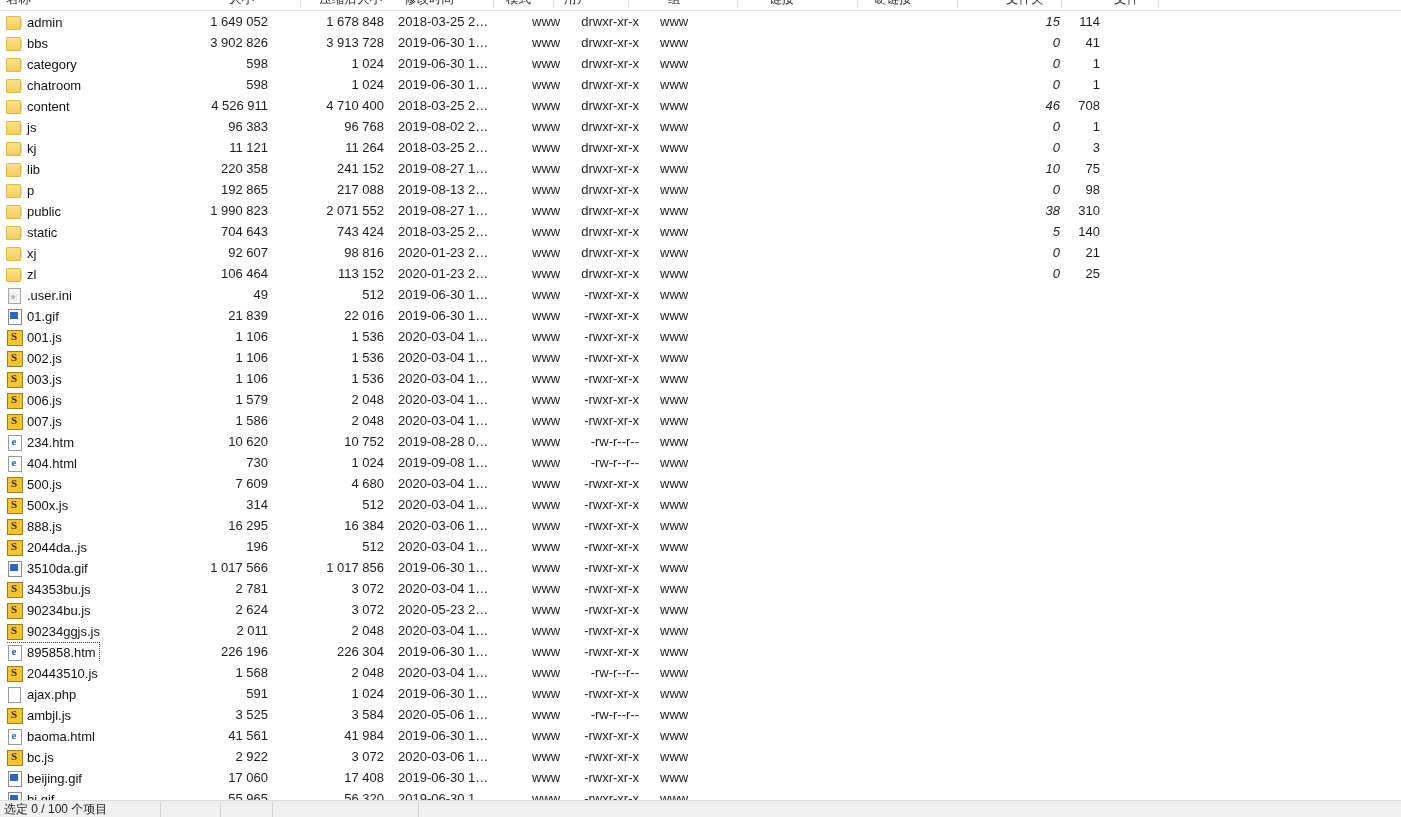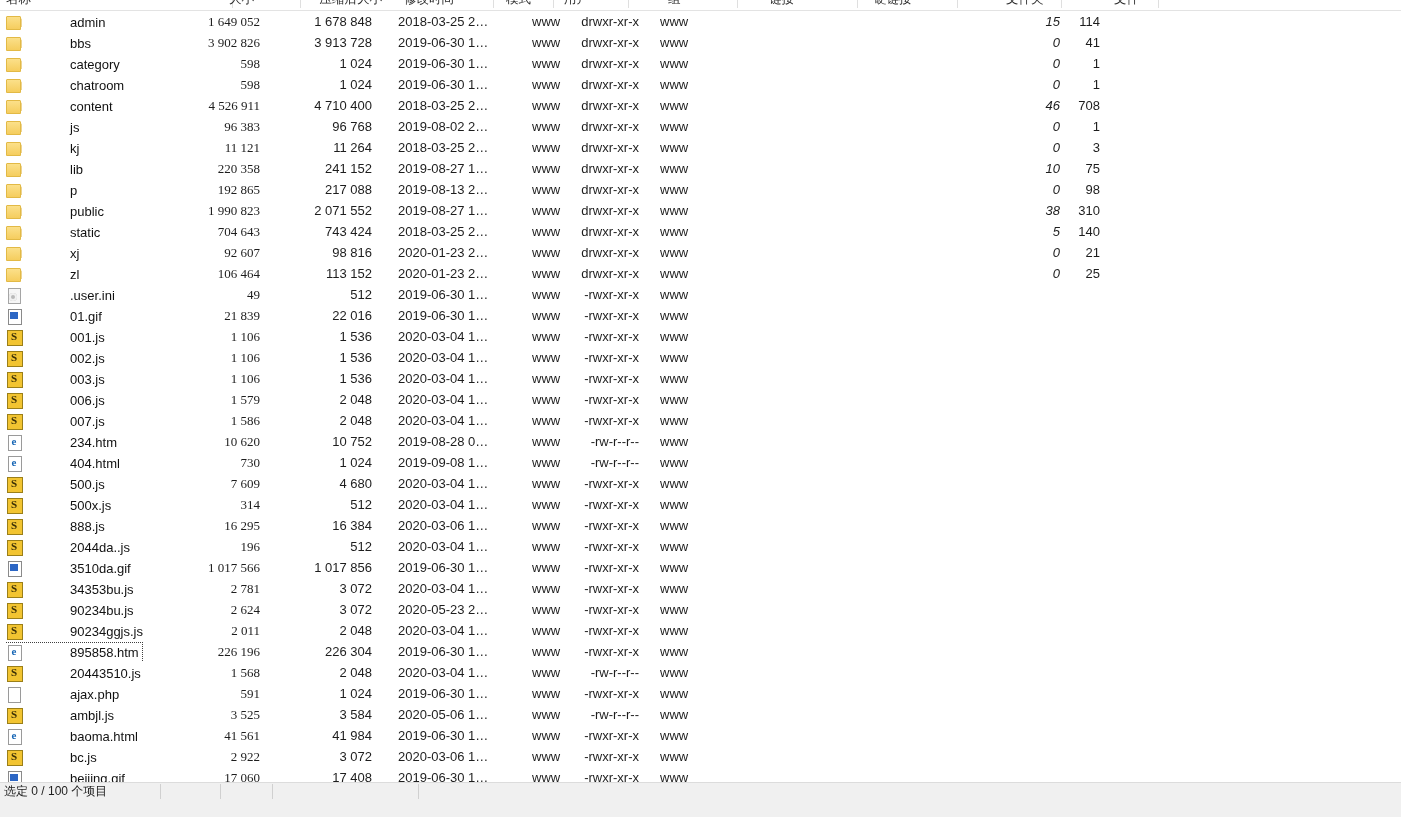--- a/index.html
+++ b/index.html
@@ -90,25 +90,25 @@
     outline: 1px dotted #404040;
     outline-offset: 0px;
   }
   .icon {
     display: inline-block;
     width: 16px; height: 16px;
     vertical-align: -3px;
     margin-right: 5px;
     position: relative;
   }
-  .nlabel { font-size: 13px; color: #111; margin-left: 43px; }
+  .nlabel { font-size: 13px; color: #111; }
 
   
-  .c-size  { left: 120px;  width: 140px; font-family: Liberation Serif, serif; }
-  .c-csize { left: 252px;  width: 120px; }
+  .c-size  { left: 128px;  width: 140px; }
+  .c-csize { left: 264px;  width: 120px; }
   .c-time  { left: 398px;  width: 100px; text-align: left; }
   .c-mode  { left: 495px;  width: 100px; text-align: right; margin-left: 44px; }
   .c-owner { left: 532px;  width: 70px;  text-align: left; }
   .c-group { left: 660px;  width: 70px;  text-align: left; }
   .c-link  { left: 742px;  width: 90px;  text-align: left; }
   .c-hlink { left: 862px;  width: 90px;  text-align: left; }
   .c-dirs  { left: 960px;  width: 100px; font-style: italic; }
   .c-files { left: 1000px; width: 100px; }
 
   
@@ -208,21 +208,21 @@
     font-weight: bold;
     color: #1464b4;
     font-family: "Liberation Serif", serif;
   }
 
   
   .statusbar {
     position: absolute;
     left: 0; bottom: 0;
     width: 1401px;
-    height: 35px;
+    height: 17px;
     background: #f0f0f0;
     border-top: 1px solid #dcdcdc;
     font-size: 12px;
     color: #1d1d1d;
   }
   .sb-text {
     position: absolute;
     left: 4px; top: 0;
     height: 17px;
     line-height: 16px;

